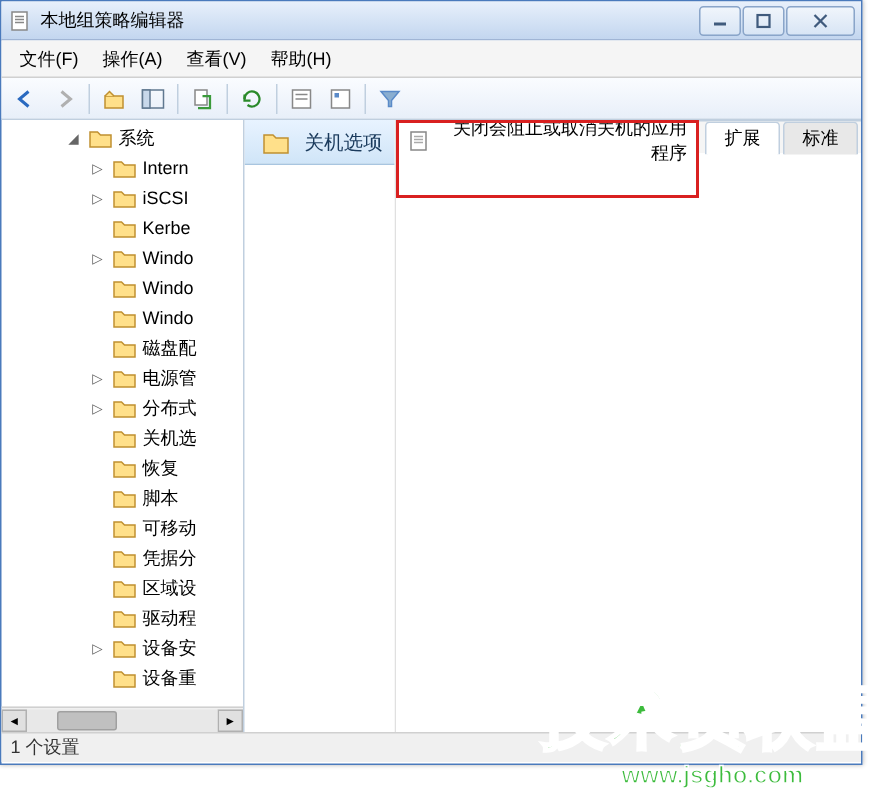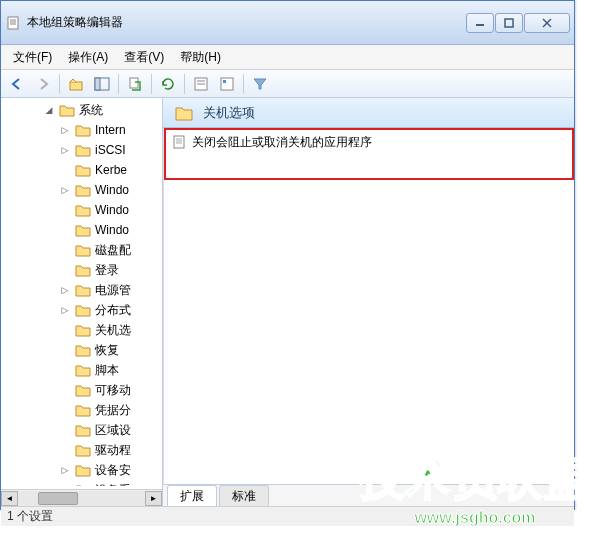--- a/index.html
+++ b/index.html
@@ -1,20 +1,20 @@
 <!DOCTYPE html>
 <html><head>
 <meta charset="utf-8">
 <style>
 * { margin: 0; padding: 0; box-sizing: border-box; font-family: "Microsoft YaHei", "SimSun", Arial, sans-serif; font-size: 12px; }
 body { background: #fff; width: 596px; height: 537px; position: relative; overflow: hidden; }
 
 .window { position: absolute; top: 0; left: 0; width: 575px; height: 510px; border: 1px solid #4a7abc; background: #fff; box-shadow: 0 0 3px rgba(0,0,0,.3); }
 
-.titlebar { height: 44px; background: linear-gradient(to bottom, #e8f0fb 0%, #d5e3f5 50%, #c3d6ef 100%); border-bottom: 1px solid #a0b5d5; display: flex; align-items: center; padding: 0 4px; }
+.titlebar { height: 26px; background: linear-gradient(to bottom, #e8f0fb 0%, #d5e3f5 50%, #c3d6ef 100%); border-bottom: 1px solid #a0b5d5; display: flex; align-items: center; padding: 0 4px; }
 .title-icon { width: 16px; height: 16px; margin-right: 6px; display: inline-flex; align-items: center; justify-content: center; }
 .title-text { flex: 1; color: #000; }
 .win-btns { display: flex; gap: 1px; }
 .win-btn { width: 28px; height: 20px; background: linear-gradient(to bottom, #f0f5fb, #d8e5f5); border: 1px solid #8aa5c9; border-radius: 3px; display: flex; align-items: center; justify-content: center; font-size: 11px; color: #405b7d; cursor: default; }
 .win-btn.close { width: 46px; }
 
 .menubar { height: 22px; background: #f5f5f5; border-bottom: 1px solid #d0d0d0; display: flex; align-items: center; padding: 12px 4px; }
 .menu-item { padding: 2px 8px; cursor: default; }
 
 .toolbar { height: 28px; background: linear-gradient(to bottom, #fafcff, #e8eff9); border-bottom: 1px solid #c0cfdf; display: flex; align-items: center; padding: 0 4px; gap: 2px; }
@@ -29,21 +29,21 @@
 .tree-toggle { width: 12px; font-size: 9px; color: #666; text-align: center; }
 .folder-icon { width: 16px; height: 14px; margin: 0 4px; display: inline-block; }
 .tree-label { color: #000; }
 .depth1 { padding-left: 42px; }
 .depth2 { padding-left: 58px; }
 .tree-hscroll { height: 17px; position: absolute; bottom: 0; left: 0; right: 0; background: #f0f0f0; border-top: 1px solid #d0d0d0; display: flex; align-items: center; }
 .hscroll-track { flex: 1; height: 15px; background: #e8e8e8; position: relative; }
 .hscroll-thumb { position: absolute; left: 20px; width: 40px; height: 13px; top: 1px; background: #c0c0c0; border: 1px solid #a0a0a0; border-radius: 2px; }
 .hscroll-btn { width: 17px; height: 15px; background: #e0e0e0; border: 1px solid #b0b0b0; display: flex; align-items: center; justify-content: center; font-size: 8px; }
 
-.right-pane { flex: 1; display: flex; flex-direction: column; overflow: hidden; text-align: right; }
+.right-pane { flex: 1; display: flex; overflow: hidden; text-align: right; }
 .right-header { height: 30px; background: linear-gradient(to bottom, #e8f3ff, #d0e5f8); border-bottom: 1px solid #a8c5e0; display: flex; align-items: center; padding: 0 8px; gap: 6px; }
 .right-header .folder-icon { width: 18px; height: 16px; }
 .right-title { font-size: 13px; color: #1a3a5c; }
 
 .right-body { flex: 1; display: flex; overflow: hidden; }
 .desc-col { width: 176px; padding: 12px 8px; color: #333; }
 .list-col { flex: 1; border-left: 1px solid #e0e0e0; position: relative; }
 .list-header { height: 22px; background: linear-gradient(to bottom, #fff, #f0f0f0); border-bottom: 1px solid #d0d0d0; display: flex; align-items: center; padding: 0 8px; color: #333; }
 .list-content { padding: 4px; }
 .list-row { display: flex; align-items: center; height: 20px; padding: 0 4px; gap: 6px; cursor: default; }
@@ -235,29 +235,20 @@
             <div class="tree-item depth2">
               <span class="tree-toggle"></span>
               <span class="folder-icon">
                 <svg width="16" height="14">
                   <path d="M1 3 L6 3 L8 5 L15 5 L15 13 L1 13 Z" fill="#ffe08a" stroke="#c09030"></path>
                 </svg>
               </span>
               <span class="tree-label">磁盘配</span>
             </div>
             <div class="tree-item depth2">
-              <span class="tree-toggle"></span>
-              <span class="folder-icon">
-                <svg width="16" height="14">
-                  <path d="M1 3 L6 3 L8 5 L15 5 L15 13 L1 13 Z" fill="#ffe08a" stroke="#c09030"></path>
-                </svg>
-              </span>
-              <span class="tree-label">登录</span>
-            </div>
-            <div class="tree-item depth2">
               <span class="tree-toggle">▷</span>
               <span class="folder-icon">
                 <svg width="16" height="14">
                   <path d="M1 3 L6 3 L8 5 L15 5 L15 13 L1 13 Z" fill="#ffe08a" stroke="#c09030"></path>
                 </svg>
               </span>
               <span class="tree-label">电源管</span>
             </div>
             <div class="tree-item depth2">
               <span class="tree-toggle">▷</span>

